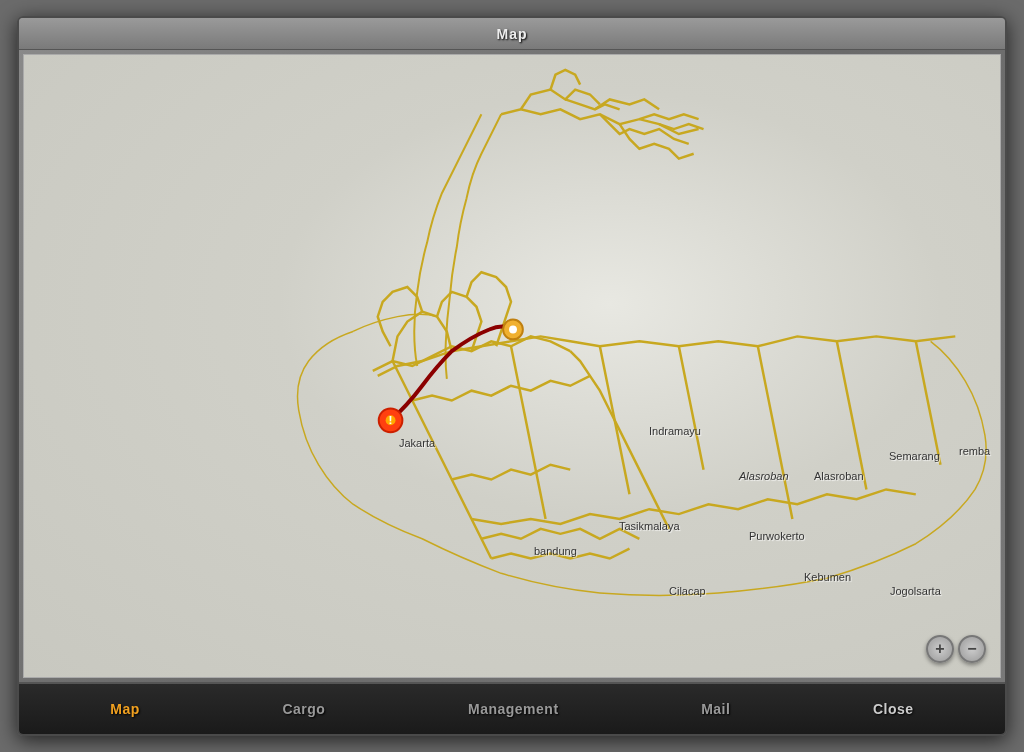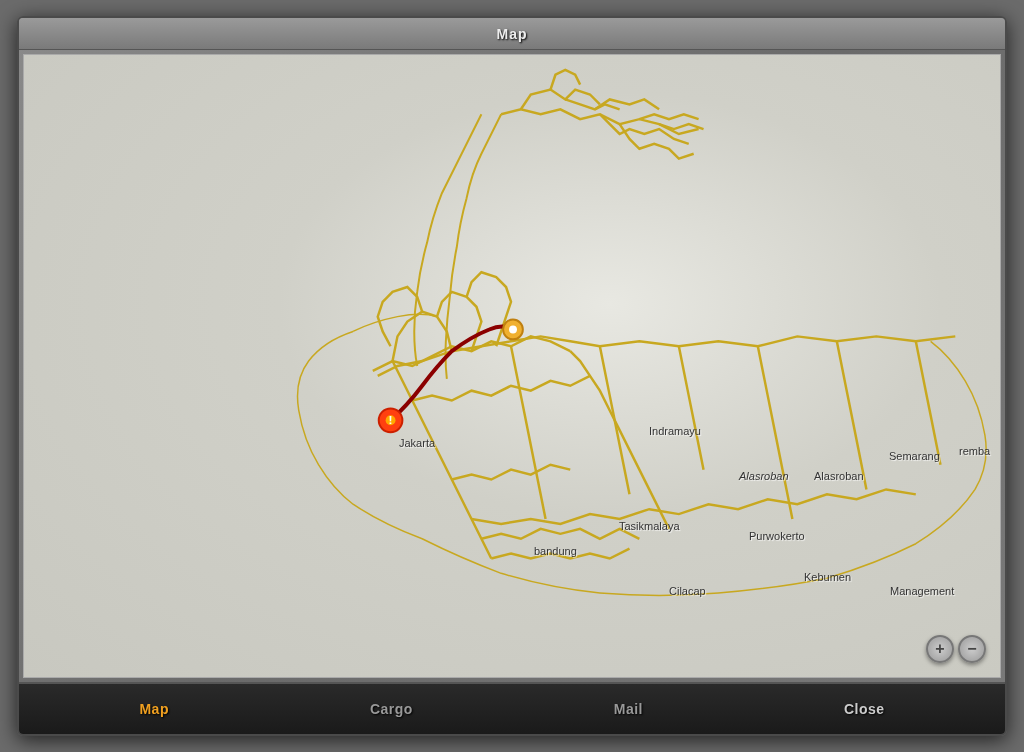--- a/index.html
+++ b/index.html
@@ -206,28 +206,29 @@
     <div class="city-label" style="left:375px; top:382px;">Jakarta</div>
     <div class="city-label" style="left:510px; top:490px;">bandung</div>
     <div class="city-label" style="left:595px; top:465px;">Tasikmalaya</div>
     <div class="city-label" style="left:625px; top:370px;">Indramayu</div>
     <div class="city-label" style="left:715px; top:415px;font-style:italic;">Alasroban</div>
     <div class="city-label" style="left:790px; top:415px;">Alasroban</div>
     <div class="city-label" style="left:865px; top:395px;">Semarang</div>
     <div class="city-label" style="left:725px; top:475px;">Purwokerto</div>
     <div class="city-label" style="left:645px; top:530px;">Cilacap</div>
     <div class="city-label" style="left:780px; top:516px;">Kebumen</div>
-    <div class="city-label" style="left:866px; top:530px;">Management</div>
+    <div class="city-label" style="left:866px; top:530px;">Jogolsarta</div>
     <div class="city-label" style="left:935px; top:390px;">remba</div>
 
     <div class="zoom-controls">
       <div class="zoom-btn">+</div>
       <div class="zoom-btn">−</div>
     </div>
   </div>
 
   <div class="nav-bar">
     <div class="nav-item active">Map</div>
     <div class="nav-item">Cargo</div>
+    <div class="nav-item">Management</div>
     <div class="nav-item">Mail</div>
     <div class="nav-item close-btn">Close</div>
   </div>
 </div>
 
 </body></html>

